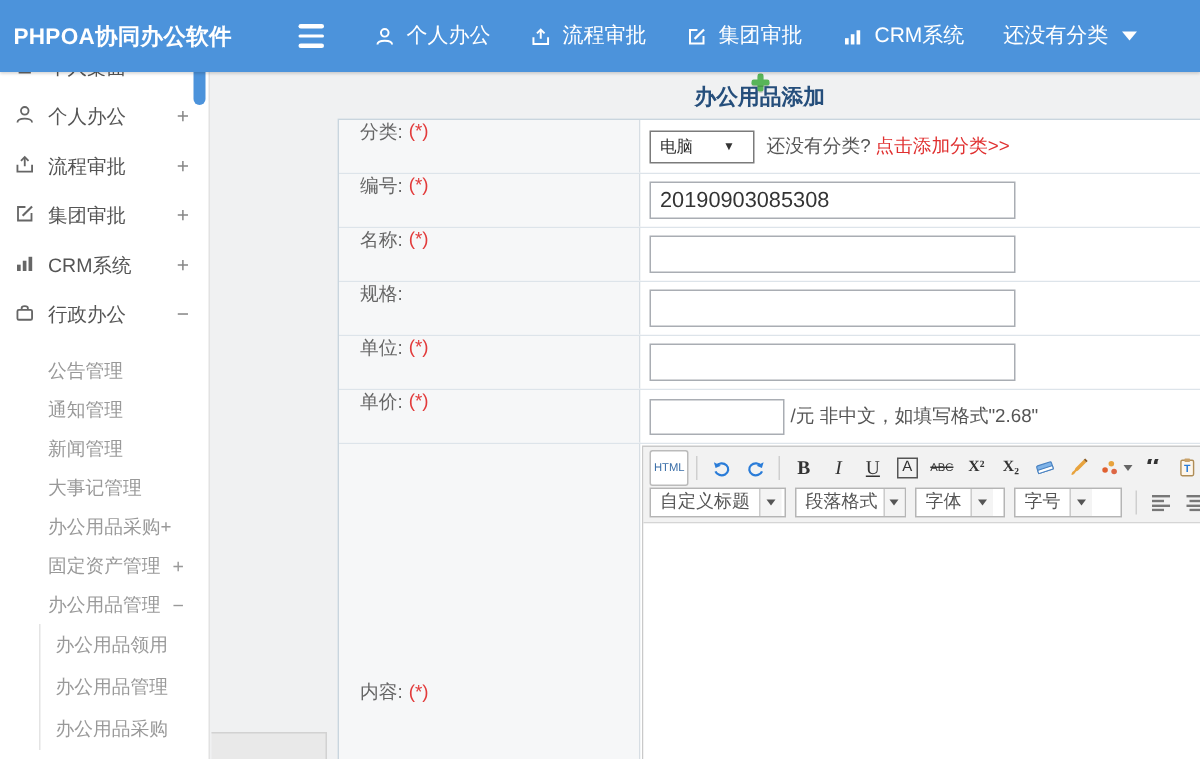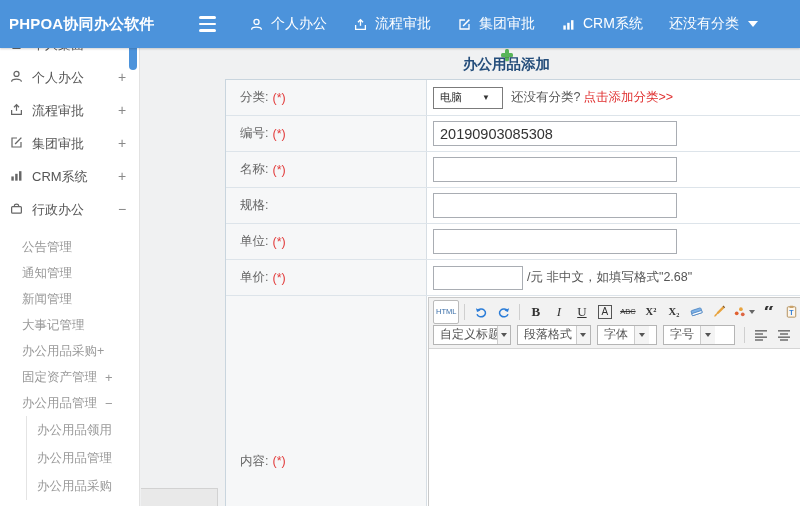--- a/index.html
+++ b/index.html
@@ -17,38 +17,38 @@
   .nav{display:flex;align-items:center;margin-left:28px;gap:26px;}
   .navitem{display:flex;align-items:center;gap:7px;font-size:14px;cursor:pointer;white-space:nowrap;}
   .navitem svg{display:block;}
   .caret{width:0;height:0;border-left:5px solid transparent;border-right:5px solid transparent;border-top:6px solid #fff;margin-left:2px;}
   
   .sidebar{position:absolute;left:0;top:36px;bottom:0;width:139px;background:#fff;border-right:1px solid #e2e2e2;z-index:20;}
   .sthumb{position:absolute;right:2px;top:1px;width:8px;height:33px;background:#4c93db;border-radius:4px;}
   .sitem{height:33px;display:flex;padding:0 10px 0 9px;color:#555;font-size:13px;cursor:pointer;}
   .sitem .ic{width:15px;height:15px;margin-right:8px;color:#666;flex:none;}
   .sitem .sign{margin-left:auto;color:#888;font-size:14px;width:14px;text-align:center;}
-  .ssub{height:26px;display:flex;align-items:center;padding-left:22px;color:#999;font-size:12.5px;cursor:pointer;}
+  .ssub{height:26px;display:flex;align-items:center;padding-left:32px;color:#999;font-size:12.5px;cursor:pointer;}
   .ssub .sign{margin-left:8px;color:#999;font-size:13px;}
   .sgrp{margin-left:26px;border-left:1px solid #e4e4e4;}
   .ssub2{height:28px;display:flex;align-items:center;padding-left:10px;color:#999;font-size:12.5px;cursor:pointer;}
   
   .main{position:absolute;left:140px;top:36px;right:0;bottom:0;background:#f0f1f2;overflow:hidden;padding:13px 0 0 73px;}
   .ptitle{display:flex;align-items:center;gap:6px;height:20px;flex-direction:column;}
   .plus{position:relative;width:12px;height:12px;}
   .plus::before,.plus::after{content:"";position:absolute;background:#58b558;border-radius:1.5px;box-shadow:0 1px 0 rgba(0,0,0,.15);}
   .plus::before{left:4px;top:0;width:4px;height:12px;}
   .plus::after{left:0;top:4px;width:12px;height:4px;}
   .ptitle b{font-size:14.5px;color:#254e7b;}
   
   .ftable{margin:10px 0 0 12px;width:722px;border:1px solid #c9d5de;background:#fff;}
   .frow{display:flex;border-bottom:1px solid #dde4ea;}
   .frow:last-child{border-bottom:none;}
   .flabel{width:186px;flex:none;background:#f6f7f8;border-right:1px solid #d7dee4;
-    display:flex;align-items:center;padding-left:14px;font-size:12.5px;color:#666;gap:4px;}
+    display:flex;align-items:flex-start;padding-left:14px;font-size:12.5px;color:#666;gap:4px;}
   .req{color:#e23b3b;}
   .fvalue{flex:1;display:flex;align-items:center;padding:4px 6px;font-size:12.5px;color:#555;min-height:27px;background:#fff;}
   .tin{height:25px;border:1px solid #a9adb3;background:#fff;font-size:14.5px;color:#333;
     padding:0 6px;width:244px;font-family:"Liberation Sans","DejaVu Sans",sans-serif;box-sizing:border-box;}
   .tin.small{width:90px;height:24px;}
   .fakesel{height:22px;min-width:70px;border:1px solid #7b7b7b;background:#fff;display:flex;
     align-items:center;padding:0 12px 0 6px;font-size:11px;color:#333;cursor:pointer;box-sizing:border-box;}
   .fakesel::after{content:"▼";font-size:8px;color:#333;margin-left:auto;padding-left:14px;}
   .hinttext{margin-left:8px;color:#555;}
   .redlink{color:#e03030;cursor:pointer;text-decoration:none;margin-left:3px;}
@@ -70,21 +70,21 @@
   .boxa{font-size:10px;border:1px solid #555;padding:0 2.5px;line-height:12px;}
   .abc{font-size:7.5px;text-decoration:line-through;letter-spacing:0;}
   .supsub{font-size:10.5px;font-weight:bold;font-family:"Liberation Serif","DejaVu Serif",serif;}
   .quote66{font-family:"DejaVu Serif",serif;font-size:19px;line-height:10px;height:12px;overflow:hidden;font-weight:bold;}
   .dcaret{width:0;height:0;border-left:3.5px solid transparent;border-right:3.5px solid transparent;border-top:4px solid #666;margin-left:3px;}
   .esel{height:20px;border:1px solid #b5b5b5;background:#fff;display:flex;align-items:center;
     font-size:12px;color:#555;cursor:pointer;box-sizing:border-box;margin-right:4px;}
   .esel .txt{padding:0 6px;white-space:nowrap;overflow:hidden;}
   .esel .arr{width:14px;align-self:stretch;border-left:1px solid #ccc;display:flex;align-items:center;justify-content:center;background:#f4f4f4;}
   .esel .arr::after{content:"";width:0;height:0;border-left:3.5px solid transparent;border-right:3.5px solid transparent;border-top:4px solid #555;}
-  .w1{width:78px}.w2{width:74px}.w3{width:60px}.w4{width:72px}
+  .w1{width:91px}.w2{width:74px}.w3{width:60px}.w4{width:72px}
   .econtent{flex:1;background:#fff;}
   
   .statusbubble{position:absolute;left:141px;bottom:0;width:76px;height:17px;background:#e9e9e9;border:1px solid #d2d2d2;border-bottom:none;border-left:none;z-index:25;}
   svg{display:block;}
 </style>
 </head>
 <body>
 
 <div class="topbar">
   <div class="logo">PHPOA协同办公软件</div>

